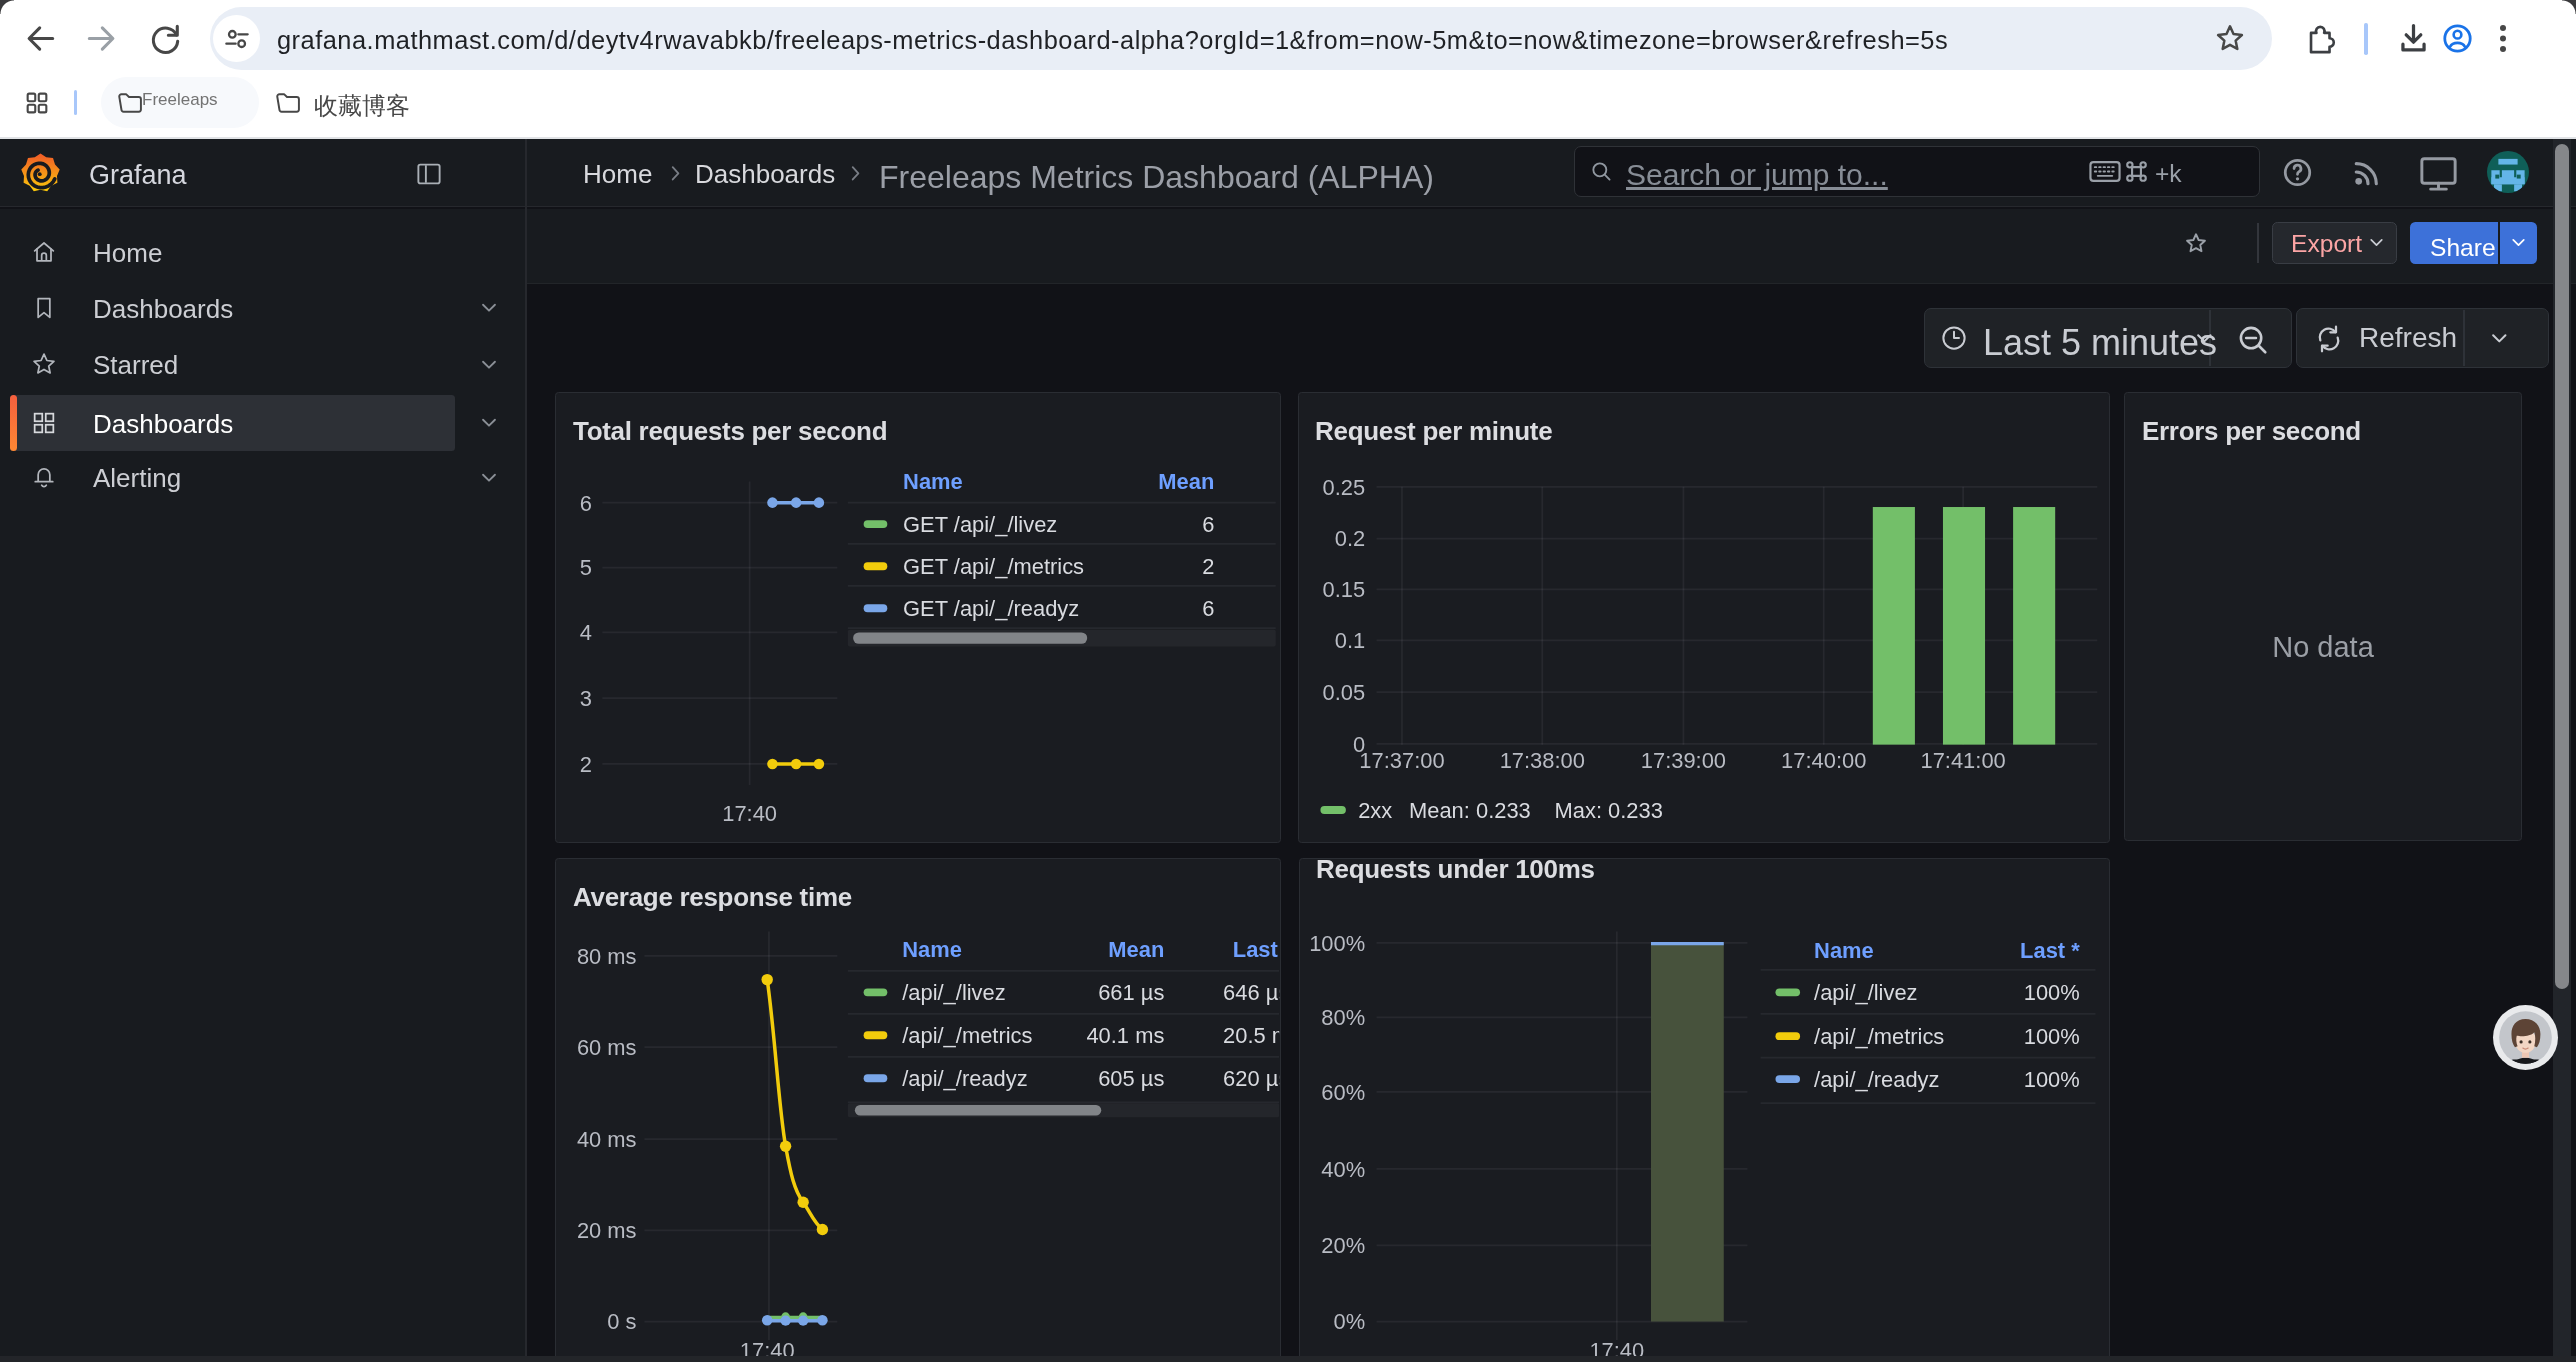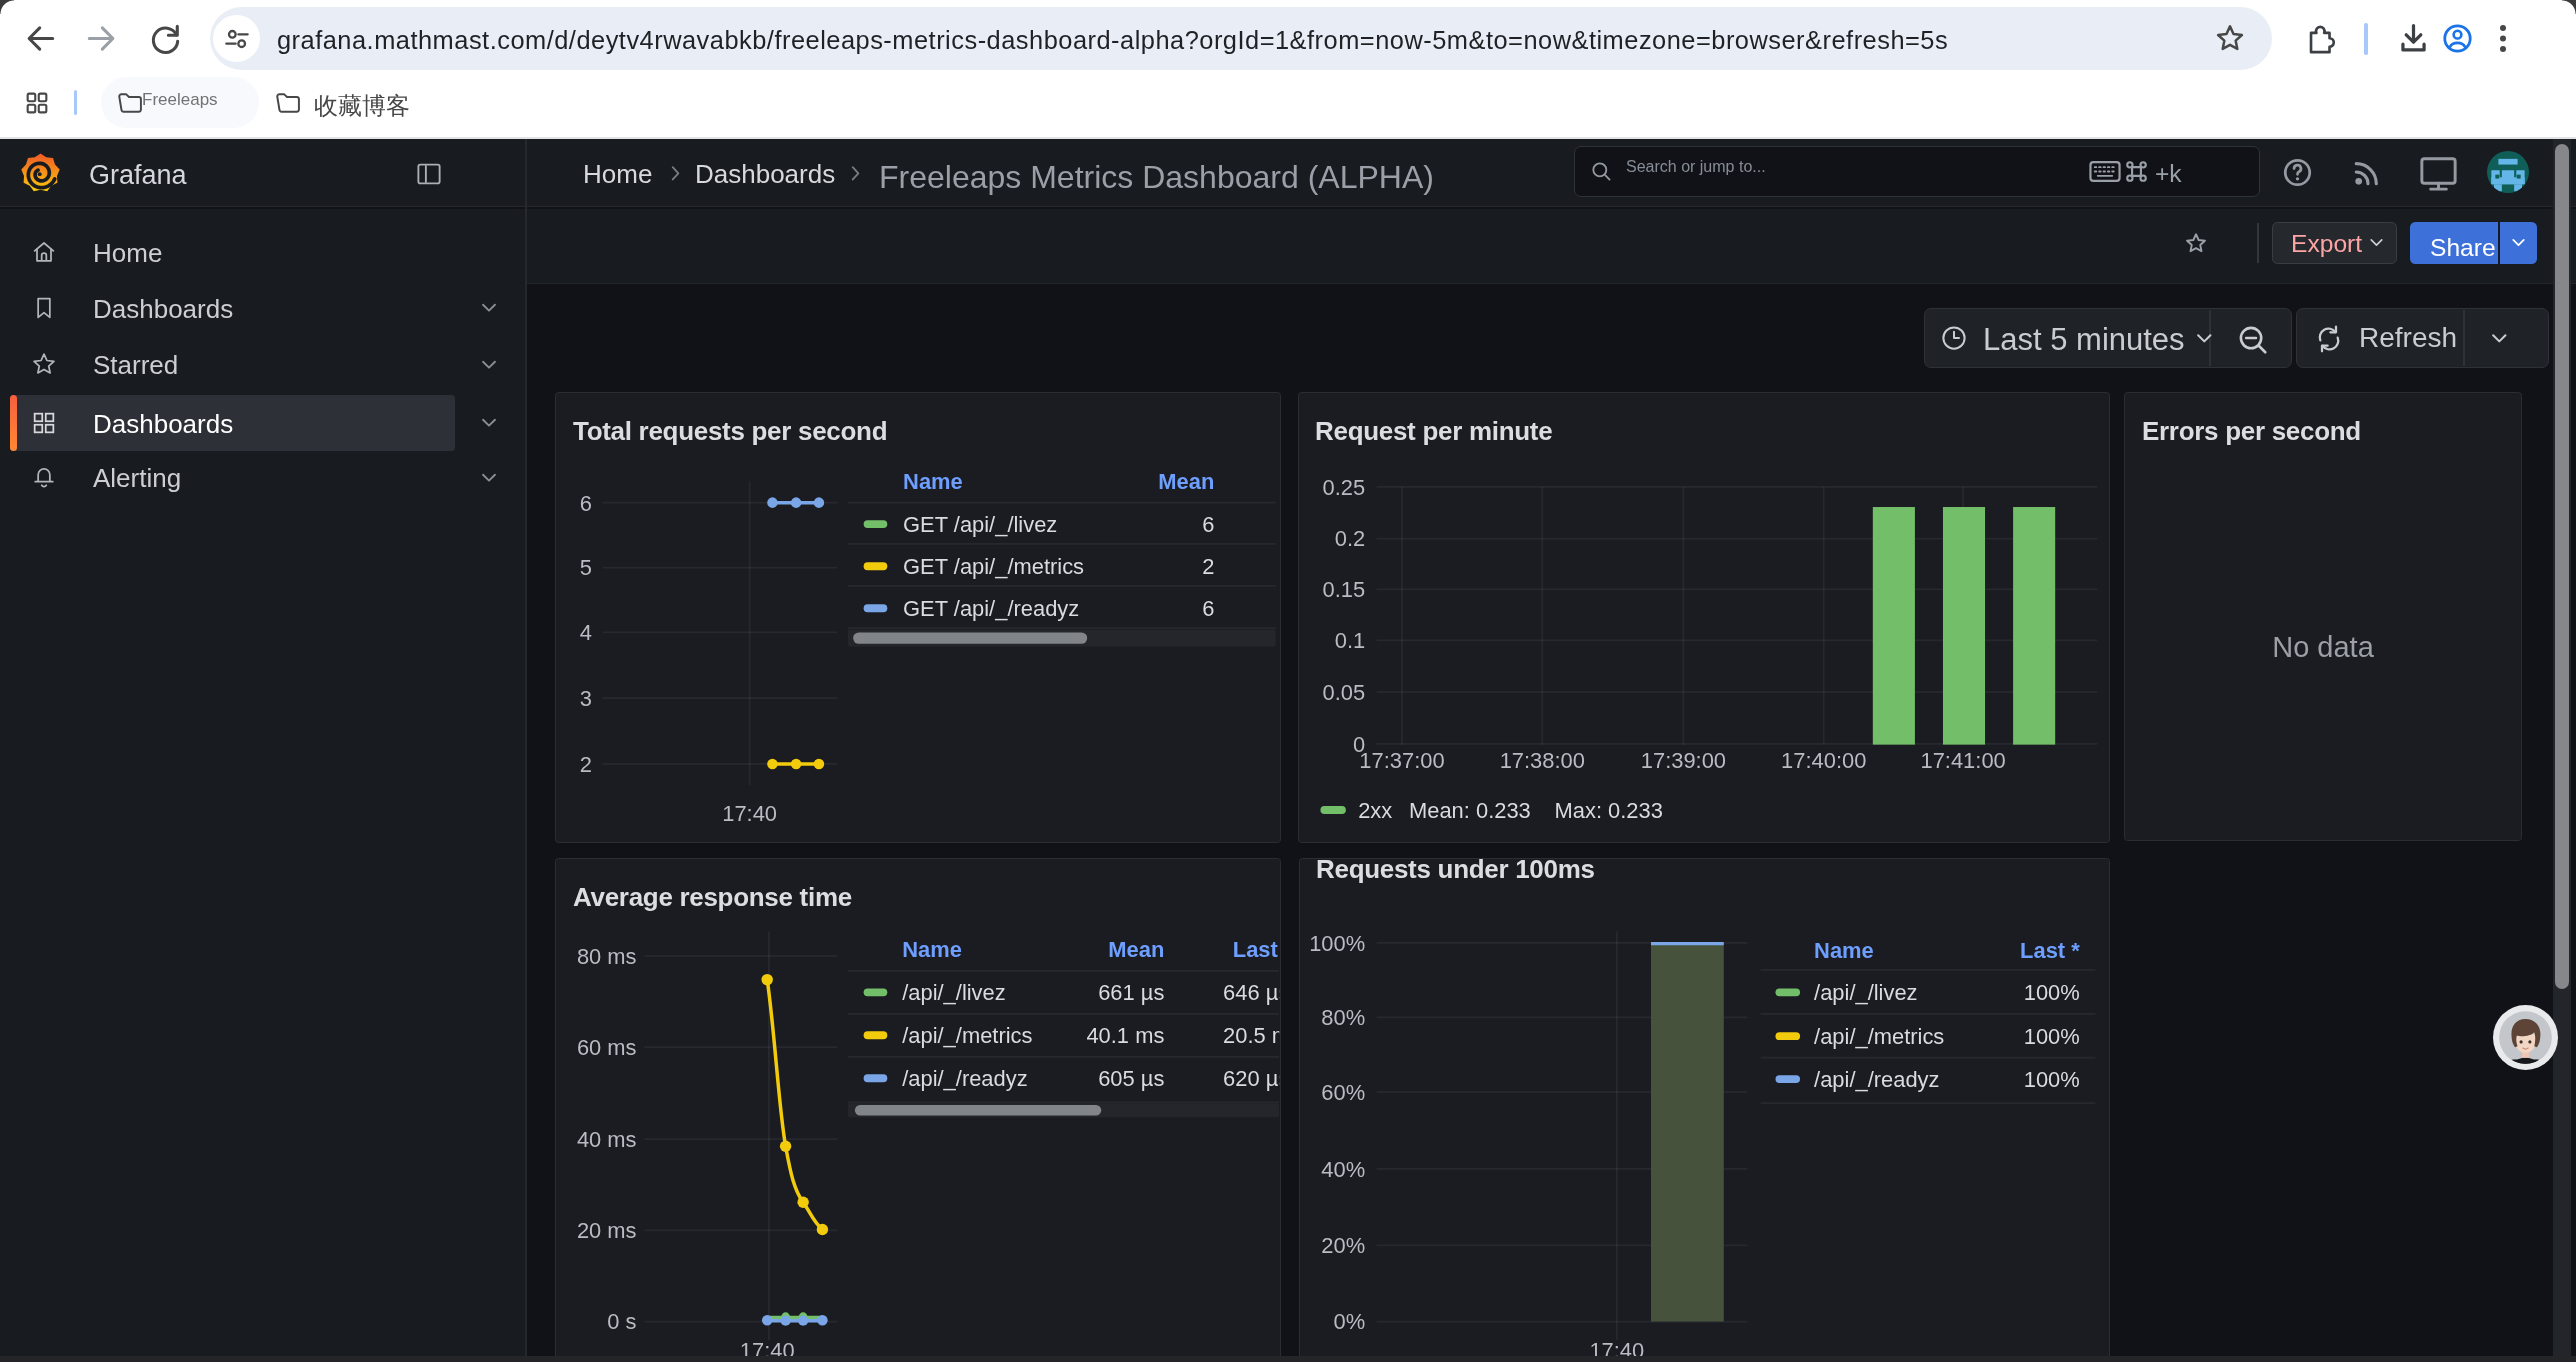--- a/index.html
+++ b/index.html
@@ -118,21 +118,21 @@
 <svg style="left:843px;top:161px" width="24.6" height="24.6" viewBox="0 0 48 48">
  <path d="M19 12 l11 12 -11 12" fill="none" stroke="#787d85" stroke-width="3.6" stroke-linecap="round" stroke-linejoin="round"></path>
 </svg>
 <div class="txt" style="left:879px;top:159px;font-size:32px;color:#9b9fa7;">Freeleaps Metrics Dashboard (ALPHA)</div>
 
 <div class="abs" style="left:1574px;top:146px;width:686px;height:51px;border-radius:7px;background:#111217;border:1.8px solid #2f3237;"></div>
 <svg style="left:1589px;top:159px" width="26" height="26" viewBox="0 0 48 48">
  <circle cx="20" cy="20" r="12" fill="none" stroke="#9097a0" stroke-width="3.4"></circle>
  <path d="M29 29 l9 9" stroke="#9097a0" stroke-width="3.4" stroke-linecap="round"></path>
 </svg>
-<div class="txt" style="left:1626px;top:158px;font-size:16px;color:#878d96;">Search or jump to...</div>
+<div class="txt" style="left:1626px;top:158px;font-size:30px;color:#878d96;text-decoration:underline;">Search or jump to...</div>
 <svg style="left:2089px;top:160px" width="32" height="23" viewBox="0 0 44 30">
  <rect x="2" y="2" width="40" height="26" rx="4" fill="none" stroke="#9aa0a8" stroke-width="3"></rect>
  <path d="M8 9 h2 M14 9 h2 M20 9 h2 M26 9 h2 M32 9 h2 M8 15 h2 M14 15 h2 M20 15 h2 M26 15 h2 M32 15 h2 M12 21 h20" stroke="#9aa0a8" stroke-width="2.6" stroke-linecap="round"></path>
 </svg>
 <svg style="left:2125px;top:160px" width="23" height="23" viewBox="0 0 26 26">
  <path d="M8 8 v10 M8 8 h10 M8 18 h10 M18 8 v10" stroke="#9aa0a8" stroke-width="2.4"></path>
  <circle cx="5.5" cy="5.5" r="3" fill="none" stroke="#9aa0a8" stroke-width="2.4"></circle>
  <circle cx="20.5" cy="5.5" r="3" fill="none" stroke="#9aa0a8" stroke-width="2.4"></circle>
  <circle cx="5.5" cy="20.5" r="3" fill="none" stroke="#9aa0a8" stroke-width="2.4"></circle>
  <circle cx="20.5" cy="20.5" r="3" fill="none" stroke="#9aa0a8" stroke-width="2.4"></circle>
@@ -232,21 +232,21 @@
 <svg style="left:476px;top:465px" width="26" height="26" viewBox="0 0 48 48">
  <path d="M13 18 l11 11 11-11" fill="none" stroke="#8a8f96" stroke-width="3.4" stroke-linecap="round" stroke-linejoin="round"></path>
 </svg>
 
 <div class="abs" style="left:1924px;top:308px;width:368px;height:60px;border-radius:7px;background:#1f2226;border:1.8px solid #2e3238;"></div>
 <div class="abs" style="left:2209px;top:310px;width:1.8px;height:56px;background:#2e3238;"></div>
 <svg style="left:1939px;top:323px" width="30" height="30" viewBox="0 0 48 48">
  <circle cx="24" cy="24" r="17" fill="none" stroke="#c9ccd2" stroke-width="3.2"></circle>
  <path d="M24 14 v10 h8" fill="none" stroke="#c9ccd2" stroke-width="3.2" stroke-linecap="round" stroke-linejoin="round"></path>
 </svg>
-<div class="txt" style="left:1983px;top:322px;font-size:31px;color:#c9ccd2;">Last 5 minutes</div>
+<div class="txt" style="left:1983px;top:322px;font-size:36px;color:#c9ccd2;">Last 5 minutes</div>
 <svg style="left:2192px;top:326px" width="24.6" height="24.6" viewBox="0 0 48 48">
  <path d="M12 18 l12 12 12-12" fill="none" stroke="#c9ccd2" stroke-width="4" stroke-linecap="round" stroke-linejoin="round"></path>
 </svg>
 <svg style="left:2234px;top:321px" width="39" height="39" viewBox="0 0 48 48">
  <circle cx="21" cy="21" r="12.5" fill="none" stroke="#c9ccd2" stroke-width="3.2"></circle>
  <path d="M30.5 30.5 l8 8" stroke="#c9ccd2" stroke-width="3.2" stroke-linecap="round"></path>
  <path d="M15 21 h12" stroke="#c9ccd2" stroke-width="3.2" stroke-linecap="round"></path>
 </svg>
 <div class="abs" style="left:2296px;top:308px;width:253px;height:60px;border-radius:7px;background:#1f2226;border:1.8px solid #2e3238;"></div>
 <div class="abs" style="left:2463px;top:310px;width:1.8px;height:56px;background:#2e3238;"></div>

